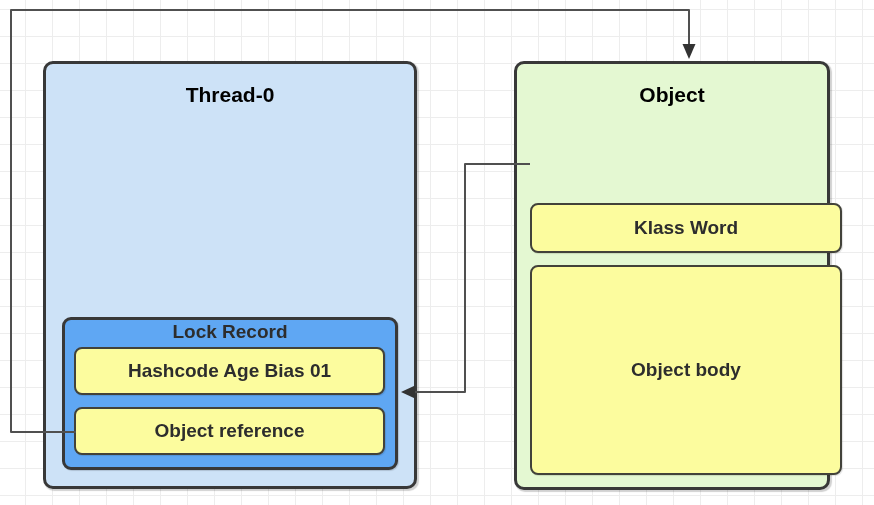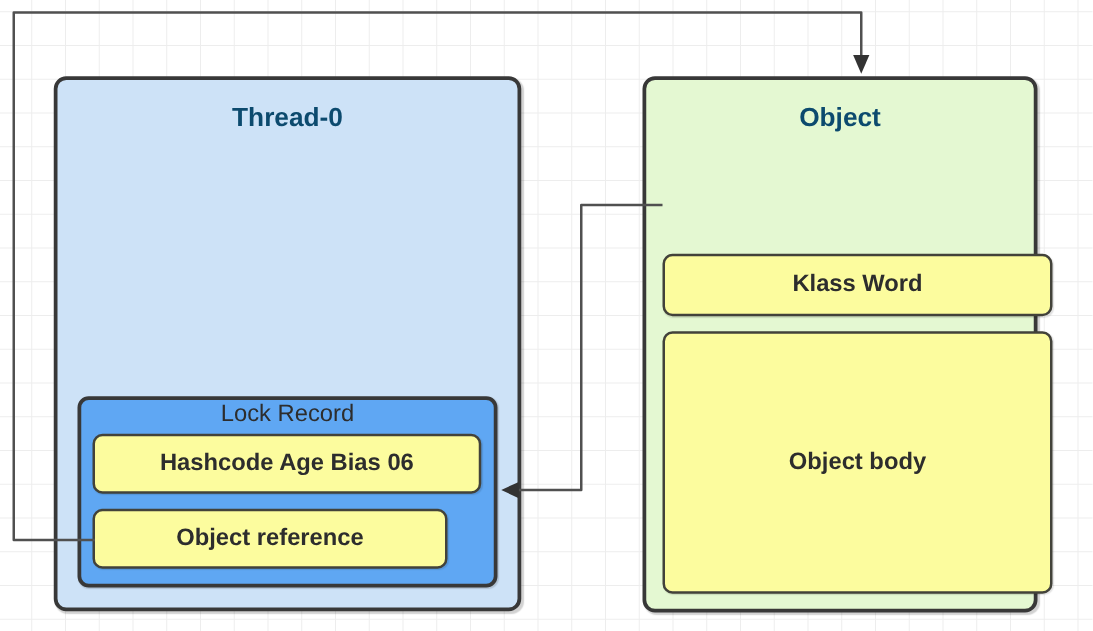--- a/index.html
+++ b/index.html
@@ -44,59 +44,59 @@
     width: 316px;
     height: 429px;
     background: #e4f8d2;
   }
 
   .box-title {
     margin-top: 19px;
     text-align: center;
     font-size: 21px;
     font-weight: bold;
-    color: #0c4a6e;
+    color: #000000;
   }
 
   .lock-record {
     position: absolute;
     left: 16px;
     top: 253px;
     width: 336px;
     height: 153px;
     background: #5fa7f3;
     border: 3px solid #383838;
     border-radius: 9px;
     box-shadow: 1px 1px 1px rgba(0,0,0,0.15);
   }
 
   .lock-record-title {
     margin-top: 1px;
     text-align: center;
     font-size: 19px;
-    font-weight: normal;
+    font-weight: bold;
     color: #2d2d2d;
   }
 
   .cell {
     position: absolute;
     background: #fcfc9e;
     border: 2px solid #42423a;
     border-radius: 8px;
     display: flex;
     align-items: center;
     justify-content: center;
     font-size: 19px;
     font-weight: bold;
     color: #2d2d2d;
     box-shadow: 1px 1px 1px rgba(0,0,0,0.12);
   }
 
   .cell-hashcode { left: 9px;  top: 27px;  width: 311px; height: 48px; }
-  .cell-objref   { left: 9px;  top: 87px;  width: 284px; height: 48px; }
+  .cell-objref   { left: 9px;  top: 87px;  width: 311px; height: 48px; }
 
   .cell-lockaddr { left: 13px; top: 77px;  width: 312px; height: 52px; }
   .cell-klass    { left: 13px; top: 139px; width: 312px; height: 50px; }
   .cell-objbody  { left: 13px; top: 201px; width: 312px; height: 210px; }
 
   .connector-layer {
     position: absolute;
     left: 0;
     top: 0;
     width: 874px;
@@ -119,21 +119,21 @@
 <body>
 
 <div class="canvas">
 
   <div class="box thread-box">
     <div class="box-title">Thread-0</div>
 
     <div class="lock-record">
       <div class="lock-record-title">Lock Record</div>
 
-      <div class="cell cell-hashcode">Hashcode Age Bias 06</div>
+      <div class="cell cell-hashcode">Hashcode Age Bias 01</div>
 
       <div class="cell cell-objref">Object reference</div>
     </div>
   </div>
 
   <div class="box object-box">
     <div class="box-title">Object</div>
 
 
     <div class="cell cell-klass">Klass Word</div>

